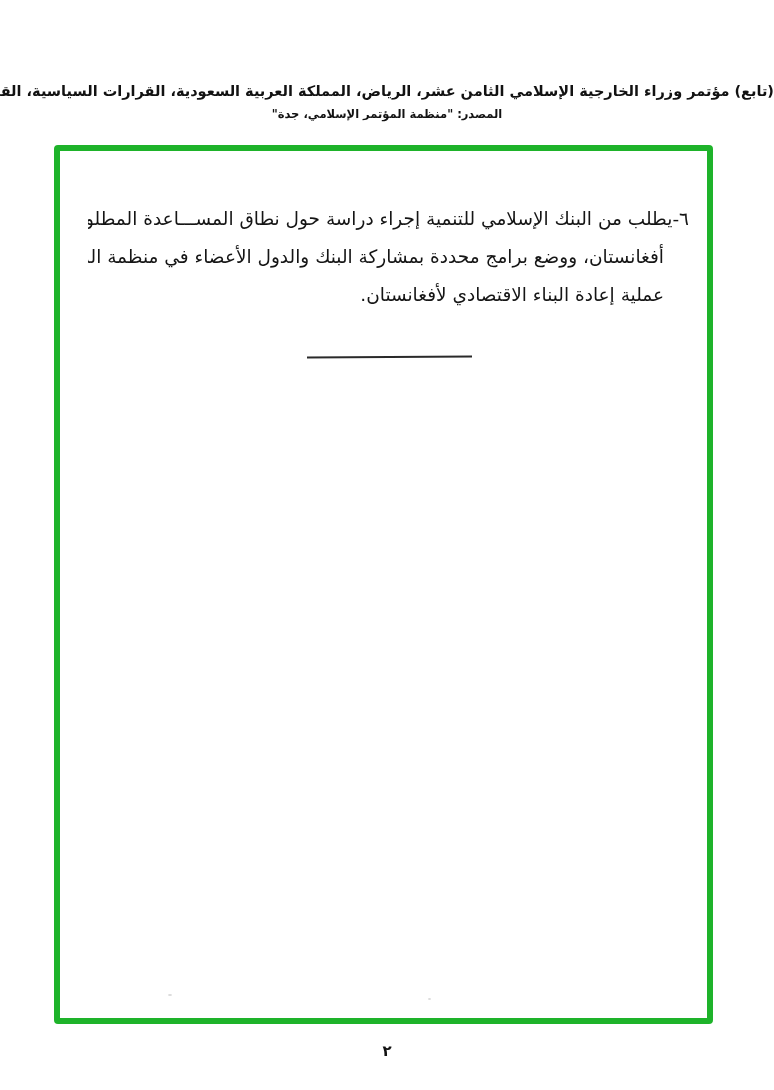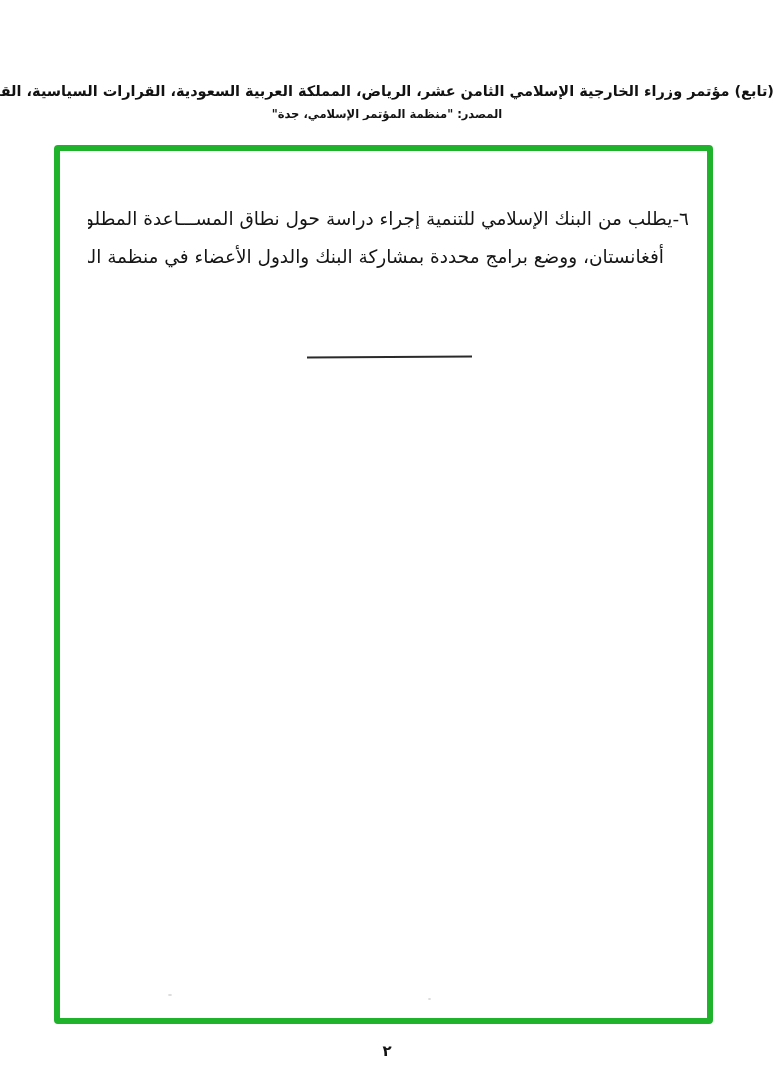--- a/index.html
+++ b/index.html
@@ -80,20 +80,21 @@
 
   <div class="header">
     <div class="header-line1">(تابع)  مؤتمر وزراء الخارجية الإسلامي الثامن عشر، الرياض، المملكة العربية السعودية، القرارات السياسية، القرار الرقم ١٨/١٨-س</div>
     <div class="header-line2">المصدر:  "منظمة المؤتمر الإسلامي، جدة"</div>
   </div>
 
   <div class="green-box" style="border-color: rgb(30, 179, 42);">
     <div class="para">
       <div class="para-line first">٦-يطلب من البنك الإسلامي للتنمية إجراء دراسة حول نطاق المســـاعدة المطلوبـــة لإعـــادة بنـــاء</div>
       <div class="para-line cont">أفغانستان، ووضع برامج محددة بمشاركة البنك والدول الأعضاء في منظمة المؤتمر الإسلامي في</div>
+      <div class="para-line cont">عملية إعادة البناء الاقتصادي لأفغانستان.</div>
     </div>
     <div class="separator"></div>
   </div>
 
   <div class="speck s1"></div>
   <div class="speck s2"></div>
 
   <div class="page-number">٢</div>
 
 </div>

